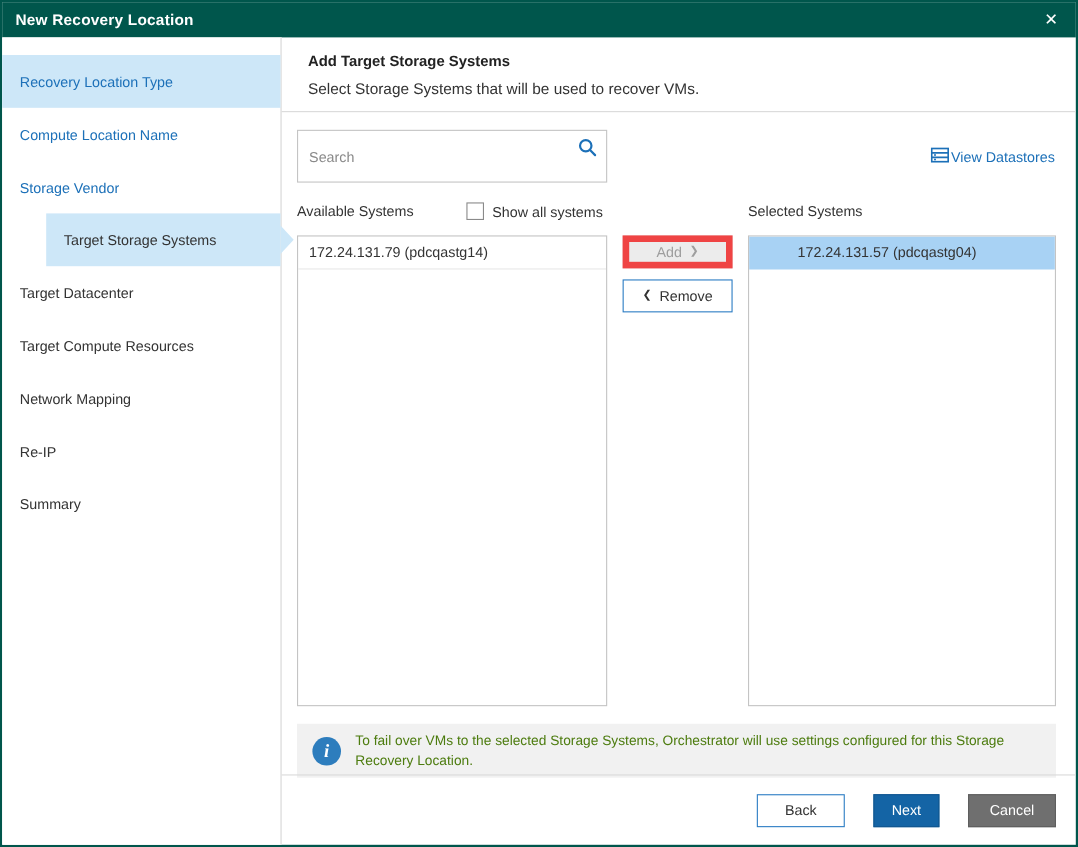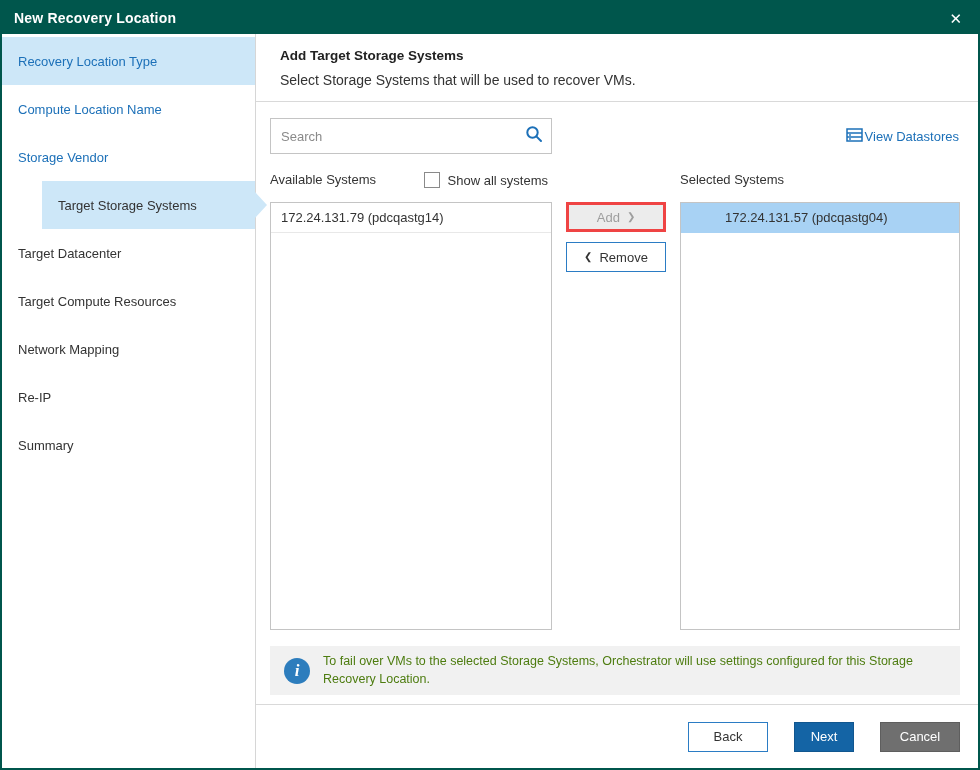--- a/index.html
+++ b/index.html
@@ -8,59 +8,59 @@
   .window { width:980px; height:770px; border:2px solid #00564c; display:flex; flex-direction:column; background:#fff; }
 
   
   .titlebar { height:32px; background:#00564c; color:#fff; display:flex; align-items:center; padding:0 12px; flex:0 0 auto; }
   .titlebar .title { font-size:14px; font-weight:700; letter-spacing:.2px; }
   .titlebar .close { margin-left:auto; font-size:15px; cursor:pointer; line-height:1; padding:2px 4px; }
 
   .main { flex:1; display:flex; min-height:0; }
 
   
-  .sidebar { width:254px; flex:0 0 auto; border-right:1px solid #d6d6d6; padding-top:3px; background:#fff; }
+  .sidebar { width:254px; flex:0 0 auto; border-right:1px solid #d6d6d6; padding-top:16px; background:#fff; }
   .step { position:relative; height:48px; display:flex; align-items:center; padding-left:16px; cursor:pointer; color:#333; }
   .step.visited { color:#1c70b8; }
   .step.shaded { background:#cde7f8; }
   .step.current { background:#cde7f8; color:#333;margin-left:40px; }
   .step.current::after { content:""; position:absolute; left:100%; top:50%; transform:translateY(-50%);
     border-top:13px solid transparent; border-bottom:13px solid transparent; border-left:12px solid #cde7f8; z-index:3; }
 
   
   .content { flex:1; display:flex; flex-direction:column; min-width:0; }
   .content-header { padding:14px 18px 13px 24px; border-bottom:1px solid #d9d9d9; flex:0 0 auto; }
   .content-header h1 { font-size:13.5px; font-weight:700; color:#222; margin-bottom:9px; }
   .content-header p { font-size:14px; color:#333; }
 
   .content-body { flex:1; padding:16px 18px 0 14px; min-height:0; }
 
   .toolbar-row { display:flex; align-items:center; justify-content:space-between; margin-bottom:18px; }
   .searchbox { position:relative; width:282px; }
-  .searchbox input { width:100%; height:36px; border:1px solid #c4c4c4; padding:0 36px 0 10px; font-size:13px; font-family:inherit; color:#333; outline:none; }
+  .searchbox input { width:100%; height:48px; border:1px solid #c4c4c4; padding:0 36px 0 10px; font-size:13px; font-family:inherit; color:#333; outline:none; }
   .searchbox input::placeholder { color:#8a8a8a; }
   .searchbox .mag { position:absolute; right:9px; top:7px; }
 
   .view-ds { display:flex; align-items:center; gap:2px; color:#1c70b8; cursor:pointer; margin-right:1px; }
 
   .lists-row { display:flex; align-items:flex-start; }
   .col-left { width:282px; flex:0 0 auto; }
   .col-right { width:280px; flex:0 0 auto; margin-left:auto; }
   .col-head { height:30px; display:flex; align-items:flex-start; font-size:13px; color:#333; }
   .col-left .col-head { justify-content:space-between; padding-right:4px; }
   .showall { display:flex; align-items:center; gap:8px; }
   .checkbox { width:16px; height:16px; border:1px solid #8a8a8a; background:#fff; cursor:pointer; flex:0 0 auto; }
 
   .listbox { border:1px solid #c4c4c4; height:428px; background:#fff; overflow:hidden; }
   .list-item { height:30px; line-height:29px; padding:0 10px; font-size:13px; color:#333; border-bottom:1px solid #e8e8e8; cursor:default; white-space:nowrap; }
   .list-item.selected { background:#a8d2f4; border-bottom:none;padding-left:44px; }
 
   .mid-col { flex:1; display:flex; flex-direction:column; align-items:center; padding-top:30px; gap:10px; }
   .mid-btn { width:100px; height:30px; font-size:13px; font-family:inherit; display:flex; align-items:center; justify-content:center; gap:7px; cursor:pointer; }
-  .btn-add { background:#ececec; border:3px solid #ef4444; color:#9e9e9e; }
+  .btn-add { background:#ececec; border:6px solid #ef4444; color:#9e9e9e; }
   .btn-remove { background:#fff; border:1px solid #2b7cc4; color:#333; }
   .mid-btn .chev { font-size:10px; line-height:1; }
 
   .info-box { margin-top:16px; background:#f1f1f1; display:flex; align-items:center; gap:13px; padding:7px 14px; min-height:46px; }
   .info-icon { width:26px; height:26px; border-radius:50%; background:#2d7dbd; color:#fff; display:flex; align-items:center; justify-content:center;
     font-family:"Liberation Serif","DejaVu Serif",serif; font-style:italic; font-weight:700; font-size:17px; flex:0 0 auto; }
   .info-text { font-size:12.5px; line-height:1.4; color:#4d7c0f; max-width:660px; }
 
   .footer { flex:0 0 auto; height:64px; border-top:1px solid #d9d9d9; display:flex; align-items:center; justify-content:flex-end; gap:26px; padding-right:18px;margin-top:25px; }
   .btn { height:30px; font-size:13px; font-family:inherit; cursor:pointer; display:inline-flex; align-items:center; justify-content:center; }

